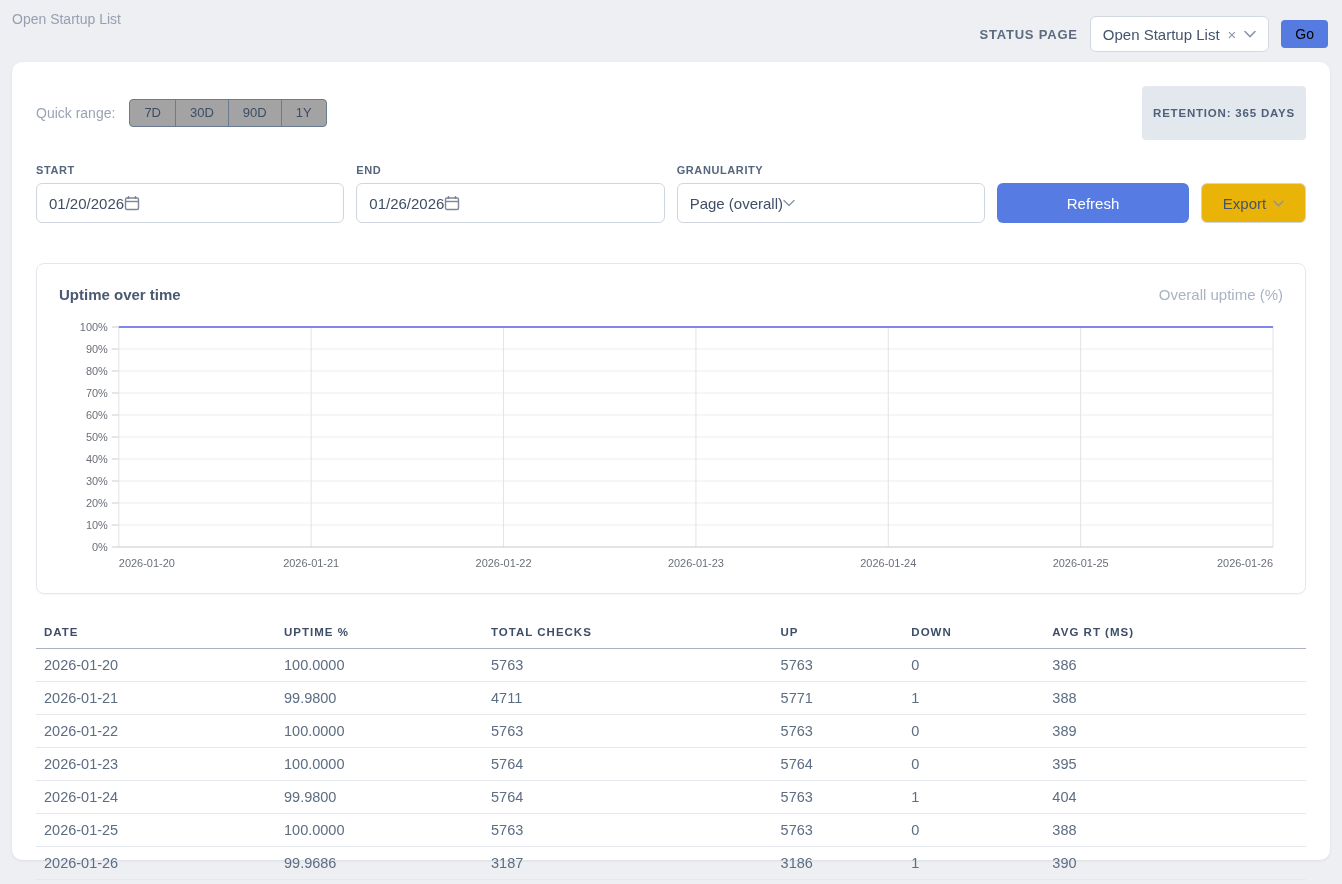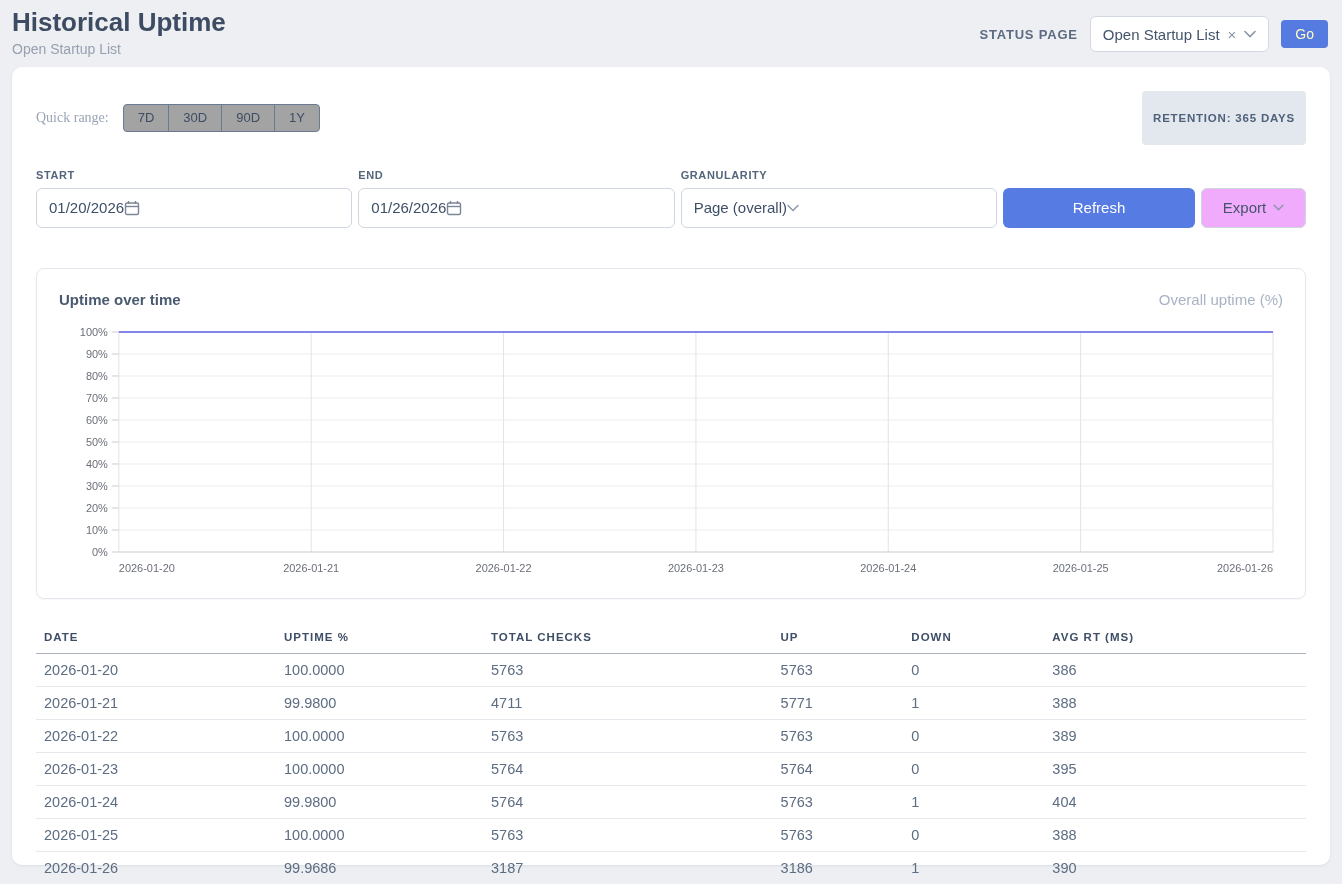--- a/index.html
+++ b/index.html
@@ -24,71 +24,71 @@
   }
   .select-box {
     display:flex; align-items:center; gap:8px;
     background:#fff; border:1px solid #d3d9e3; border-radius:6px;
     height:36px; padding:0 12px; cursor:pointer;
   }
   .select-box .sel-text { font-size:15px; color:#44546a; }
   .clear-x { color:#8b95a6; font-size:15px; cursor:pointer; }
   .chev { color:#8b95a6; display:inline-flex; }
   .go-btn {
-    background:#557ae0; color:#fef9c3; border:none; border-radius:4px;
+    background:#557ae0; color:#000000; border:none; border-radius:4px;
     height:28px; padding:0 14px; font-size:14px; cursor:pointer;
     font-family:inherit;
   }
 
   
   .main-card {
     background:#fff; margin:0 12px; border-radius:10px;
     box-shadow:0 1px 3px rgba(20,35,60,.08);
     padding:24px 24px 20px 24px;
     height:798px;
   }
 
   .topbar-row { display:flex; justify-content:space-between; align-items:center; }
   .quickrange-wrap { display:flex; align-items:center; gap:14px; }
-  .quickrange-label { font-size:14px; color:#9aa4b4;font-family:Liberation Serif, serif; }
+  .quickrange-label { font-size:14px; color:#9aa4b4; }
   .seg-group { display:flex; }
   .seg-btn {
     background:#a3a3a3; border:1px solid #6a7a92; color:#3d4d63;
     font-size:13px; font-weight:500; padding:4px 14px; cursor:pointer;
     margin-left:-1px; font-family:inherit; line-height:1.4;
   }
   .seg-btn:first-child { border-radius:4px 0 0 4px; margin-left:0; }
   .seg-btn:last-child { border-radius:0 4px 4px 0; }
   .retention-badge {
     background:#e3e8ef; color:#4f607a; border-radius:4px;
     font-size:11.5px; font-weight:700; letter-spacing:0.8px;
     padding:21px 11px;
   }
 
   
-  .filter-row { display:flex; align-items:flex-end; gap:6px; margin-top:24px; }
+  .filter-row { display:flex; align-items:flex-end; gap:12px; margin-top:24px; }
   .field { flex:1 1 0; }
   .field-label {
     font-size:11px; font-weight:700; letter-spacing:0.6px; color:#55657c;
     margin-bottom:7px;
   }
   .input-box {
     display:flex; align-items:center; justify-content:flex-start;
     border:1px solid #cfd6e0; border-radius:6px; background:#fff;
     height:40px; padding:0 12px; cursor:text;
   }
   .input-box .val { font-size:15px; color:#3f4f66; }
   .cal-icon { color:#7b8696; display:inline-flex; cursor:pointer; }
   .refresh-btn {
     flex:0 0 192px; height:40px; background:#567be2; color:#fff;
     border:none; border-radius:6px; font-size:15px; cursor:pointer;
     font-family:inherit;
   }
   .export-btn {
-    flex:0 0 105px; height:40px; background:#f0abfc; color:#44546a;
+    flex:0 0 105px; height:40px; background:#eab308; color:#44546a;
     border:1px solid #cfd6e0; border-radius:6px; font-size:15px; cursor:pointer;
     display:flex; align-items:center; justify-content:center; gap:7px;
     font-family:inherit;
   }
 
   
   .chart-card {
     border:1px solid #e4e8ee; border-radius:8px; margin-top:40px;
     padding:22px 22px 14px 22px;
     box-shadow:0 1px 2px rgba(20,35,60,.04);
@@ -114,21 +114,20 @@
   .c-checks { width:22.8%; }
   .c-up { width:10.3%; }
   .c-down { width:11.1%; }
   .c-rt { width:20.6%; }
 </style>
 </head>
 <body>
 
 <div class="page-header">
   <div>
-    <div class="page-title">Historical Uptime</div>
     <div class="page-subtitle">Open Startup List</div>
   </div>
   <div class="statuspage-group">
     <span class="small-caps-label">STATUS PAGE</span>
     <div class="select-box">
       <span class="sel-text">Open Startup List</span>
       <span class="clear-x">×</span>
       <span class="chev">
         <svg width="12" height="8" viewBox="0 0 12 8">
             <path d="M1 1.5 L6 6.5 L11 1.5" fill="none" stroke="currentColor" stroke-width="1.6" stroke-linecap="round"></path>

